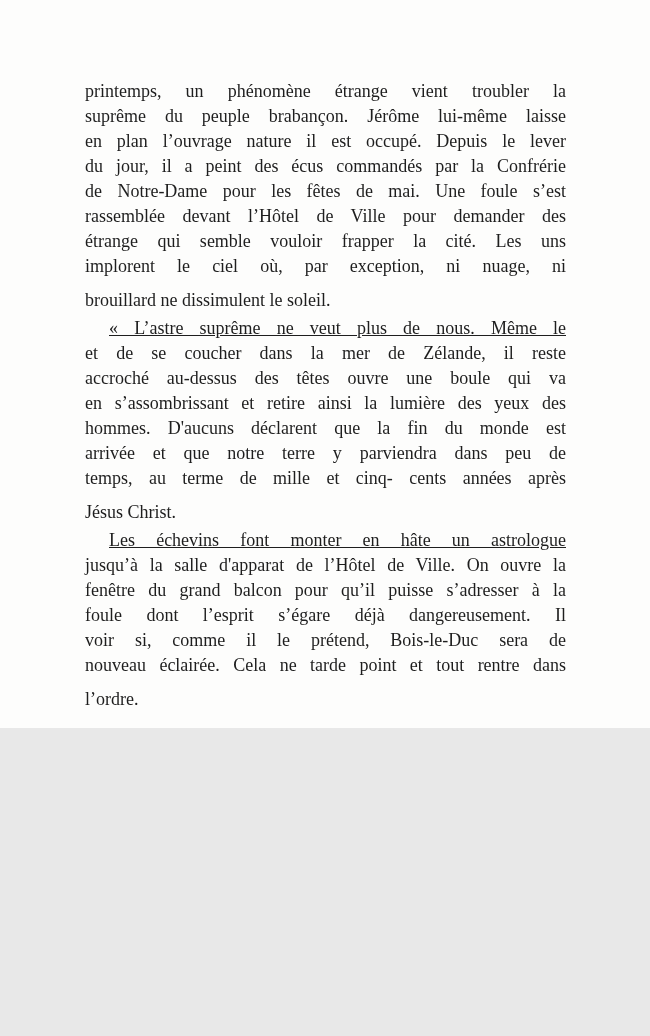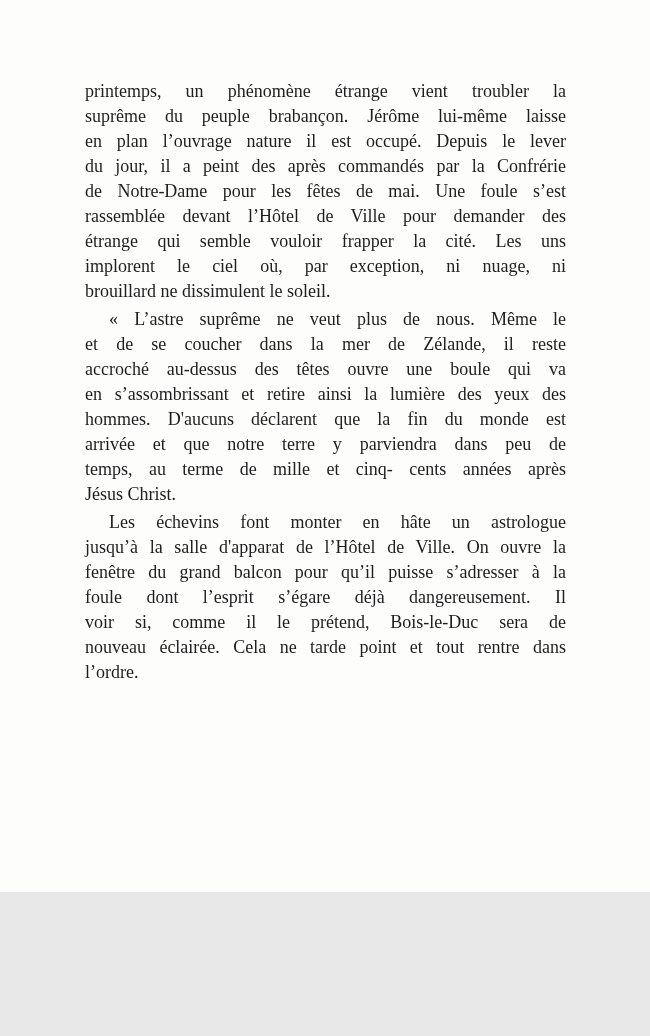--- a/index.html
+++ b/index.html
@@ -3,21 +3,21 @@
 <meta charset="utf-8">
 <style>
   html, body {
     margin: 0;
     padding: 0;
     background: #e8e8e8;
   }
   .book-page {
     position: relative;
     width: 650px;
-    height: 892px;
+    height: 728px;
     margin: 0 auto;
     background: var(--page-bg, #fdfdfc);
     color: var(--page-fg, #1e1e1e);
     font-family: "Liberation Serif", "DejaVu Serif", serif;
     overflow: hidden;
   }
   .text-block {
     position: absolute;
     top: 79px;
     left: 85px;
@@ -30,23 +30,25 @@
   .para:last-of-type { margin-bottom: 0; }
   .line {
     font-size: 18px;
     line-height: 25px;
     text-align: justify;
     text-align-last: justify;
     white-space: normal;
   }
   .line.last {
     text-align-last: left;
+    margin-top: 9px;
   }
   .line.indent {
     text-indent: 24px;
+    text-decoration: underline;
   }
   .page-number {
     position: absolute;
     top: 941px;
     left: 0;
     width: 100%;
     text-align: center;
     font-size: 17px;
     line-height: 22px;
     letter-spacing: 0.5px;
@@ -55,21 +57,21 @@
 </head>
 <body>
 
 <div class="book-page">
   <div class="text-block">
 
     <p class="para">
       <span class="line" style="display:block">printemps, un phénomène étrange vient troubler la</span>
       <span class="line" style="display:block">suprême du peuple brabançon. Jérôme lui-même laisse</span>
       <span class="line" style="display:block">en plan l’ouvrage nature il est occupé. Depuis le lever</span>
-      <span class="line" style="display:block">du jour, il a peint des après commandés par la Confrérie</span>
+      <span class="line" style="display:block">du jour, il a peint des écus commandés par la Confrérie</span>
       <span class="line" style="display:block">de Notre-Dame pour les fêtes de mai. Une foule s’est</span>
       <span class="line" style="display:block">rassemblée devant l’Hôtel de Ville pour demander des</span>
       <span class="line" style="display:block">étrange qui semble vouloir frapper la cité. Les uns</span>
       <span class="line" style="display:block">implorent le ciel où, par exception, ni nuage, ni</span>
       <span class="line last" style="display:block">brouillard ne dissimulent le soleil.</span>
     </p>
 
     <p class="para">
       <span class="line indent" style="display:block">« L’astre suprême ne veut plus de nous. Même le</span>
       <span class="line" style="display:block">et de se coucher dans la mer de Zélande, il reste</span>

